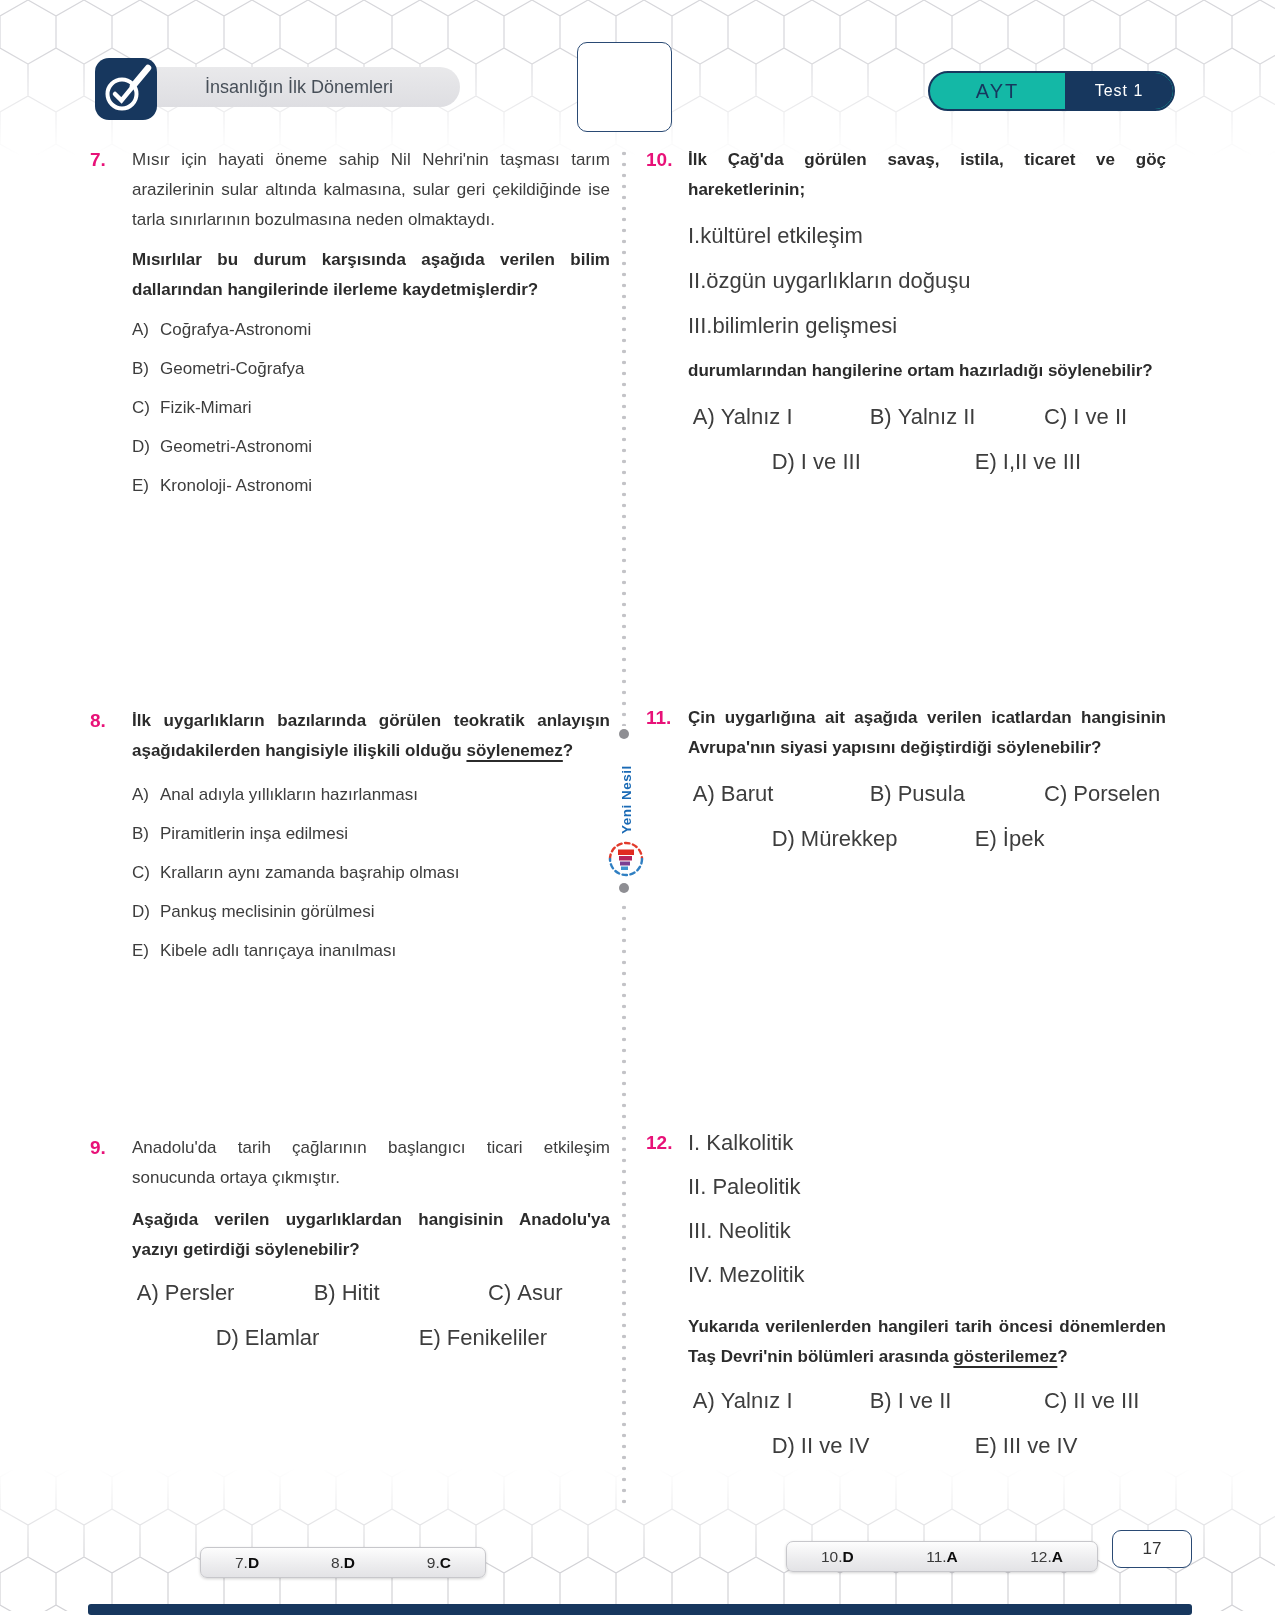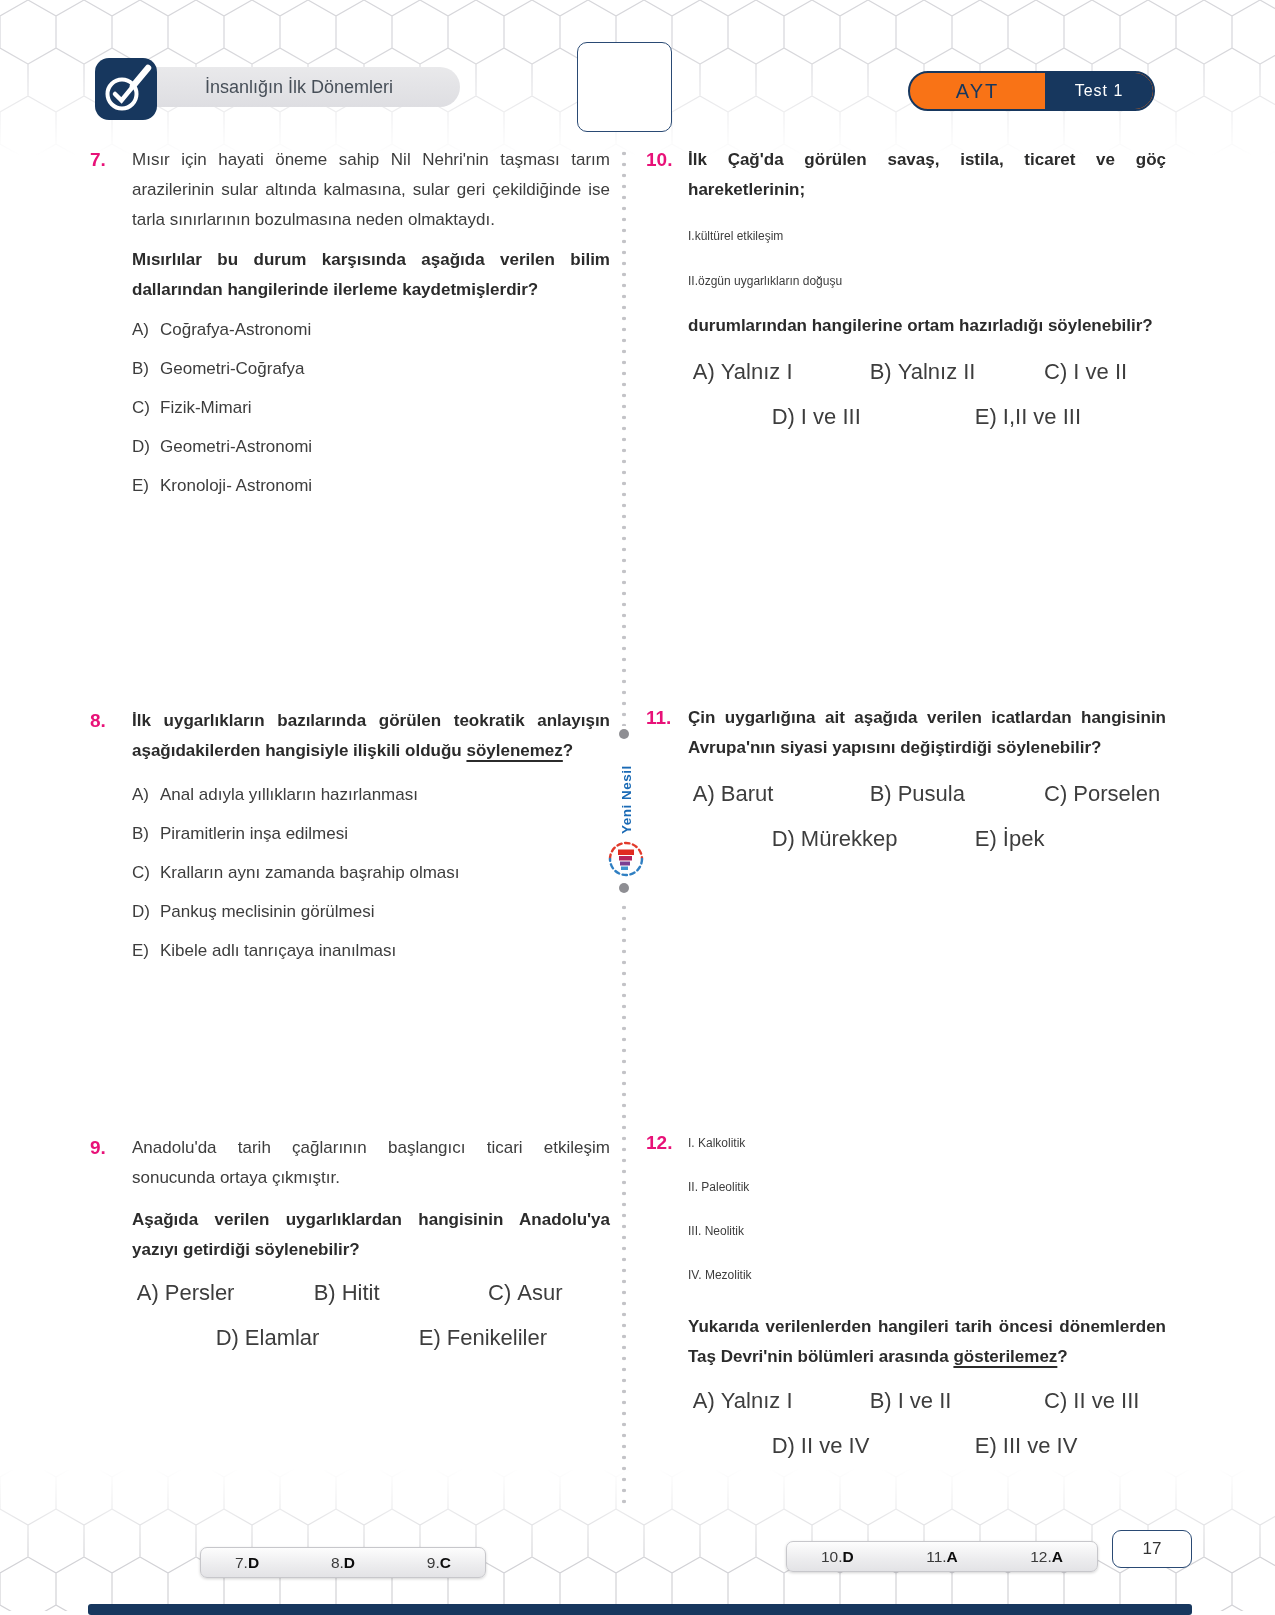--- a/index.html
+++ b/index.html
@@ -21,22 +21,22 @@
     background:linear-gradient(180deg,#e9e9eb,#dedee2);
     display:flex;align-items:center;justify-content:center;
     font-size:18px;color:#474f58;
   }
   .badge{position:absolute;left:95px;top:58px;width:62px;height:62px;}
   .top-box{
     position:absolute;left:577px;top:42px;width:93px;height:88px;background:#fff;
     border:1.5px solid #2a4a74;border-radius:10px;
   }
   .ayt-pill{
-    position:absolute;left:908px;top:71px;width:247px;height:40px;border-radius:20px;
-    border:2px solid #17375e;display:flex;overflow:hidden;background:#f97316;box-sizing:border-box;
+    position:absolute;left:928px;top:71px;width:247px;height:40px;border-radius:20px;
+    border:2px solid #17375e;display:flex;overflow:hidden;background:#14b8a6;box-sizing:border-box;
   }
   .ayt-left{flex:1.25;display:flex;align-items:center;justify-content:center;
     color:#17375e;font-size:20px;letter-spacing:2px;}
   .ayt-right{flex:1;background:#17375e;display:flex;align-items:center;justify-content:center;
     color:#fff;font-size:16px;letter-spacing:1px;border-radius:0 18px 18px 0;}
   
   .dotline{
     position:absolute;left:621px;width:6px;
     background-image:radial-gradient(circle,#c3c3c7 1.7px,rgba(0,0,0,0) 2.1px);
     background-size:6px 11px;background-repeat:repeat-y;background-position:center top;
@@ -50,21 +50,21 @@
   }
   .brand-mark{position:absolute;left:607px;top:840px;}
   
   .q{position:absolute;width:520px;display:flex;}
   .qnum{width:42px;flex:0 0 42px;font-weight:bold;font-size:19px;color:#e81178;line-height:30px;}
   .qbody{flex:1;min-width:0;}
   .qtext{margin:0 0 12px;line-height:30px;font-size:17px;text-align:justify;}
   .qbold{font-weight:bold;color:#2b2b2b;}
   .ul{text-decoration:underline;text-underline-offset:4px;text-decoration-thickness:2px;}
   .items{margin:10px 0 0;}
-  .items p{margin:0 0 15px;line-height:30px;font-size:12px;}
+  .items p{margin:0 0 15px;line-height:30px;font-size:22px;}
   .opts-v{list-style:none;margin:4px 0 0;padding:0;font-size:17px;}
   .opts-v li{margin-bottom:14px;line-height:25px;}
   .opts-v .letter{display:inline-block;width:28px;}
   .optrow{position:relative;height:30px;margin-top:15px;font-size:22px;line-height:25px;}
   .hopt{position:absolute;white-space:nowrap;}
   .hopt .letter{margin-right:6px;}
   .pA{left:1%}.pB{left:38%}.pC{left:74.5%}.pD{left:17.5%}.pE{left:60%}
   .mt6{margin-top:6px}.mt16{margin-top:16px}
   
   .akbar{
@@ -191,20 +191,21 @@
   </div>
 </section>
 
 <section class="q" style="left:646px;top:145px;">
   <div class="qnum">10.</div>
   <div class="qbody">
     <p class="qtext qbold" style="margin-bottom:0;">İlk Çağ'da görülen savaş, istila, ticaret ve göç hareketlerinin;</p>
     <div class="items mt16">
       <p>I.kültürel etkileşim</p>
       <p>II.özgün uygarlıkların doğuşu</p>
+      <p>III.bilimlerin gelişmesi</p>
     </div>
     <p class="qtext qbold mt6" style="margin-bottom:0;">durumlarından hangilerine ortam hazırladığı söylenebilir?</p>
     <div class="optrow" style="margin-top:18px;">
       <span class="hopt pA"><span class="letter">A)</span><span>Yalnız I</span></span>
       <span class="hopt pB"><span class="letter">B)</span><span>Yalnız II</span></span>
       <span class="hopt pC"><span class="letter">C)</span><span>I ve II</span></span>
     </div>
     <div class="optrow">
       <span class="hopt pD"><span class="letter">D)</span><span>I ve III</span></span>
       <span class="hopt pE"><span class="letter">E)</span><span>I,II ve III</span></span>

